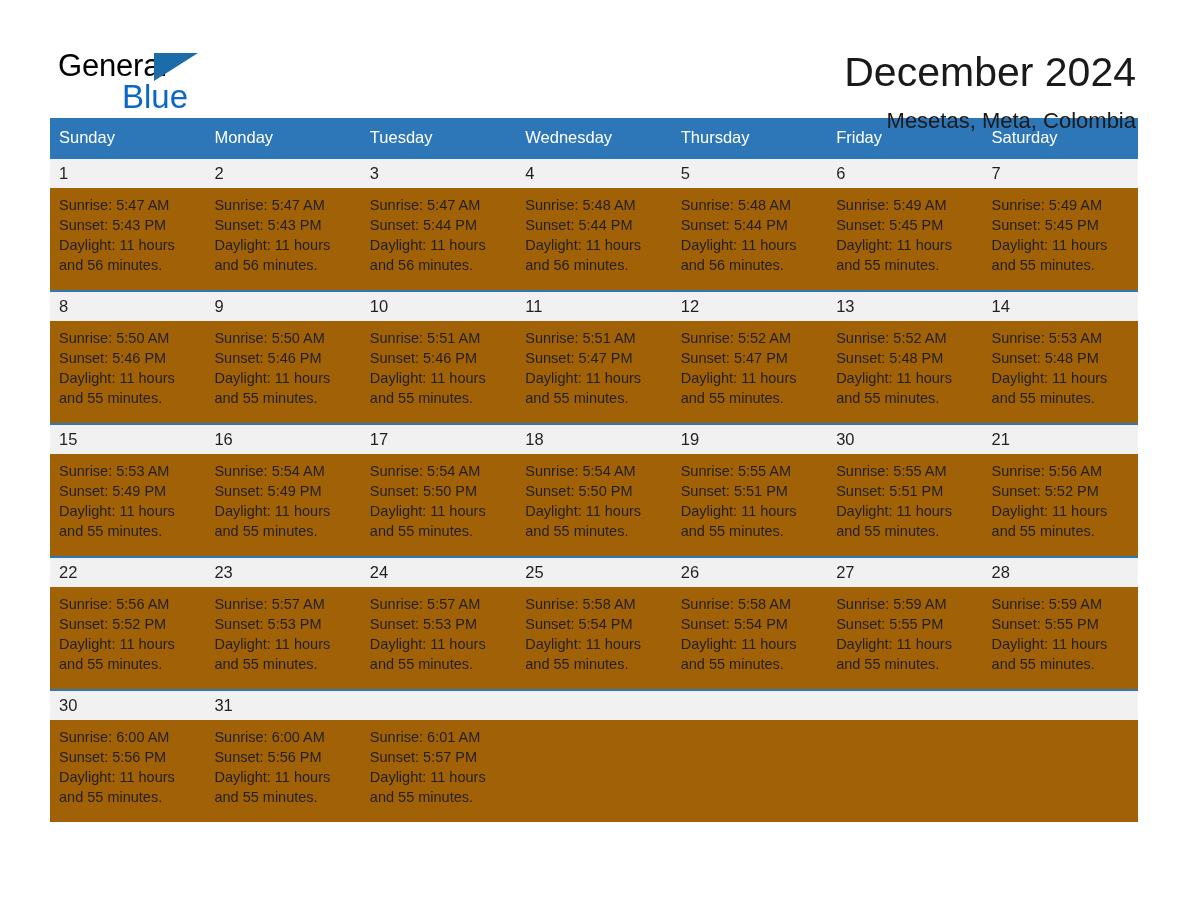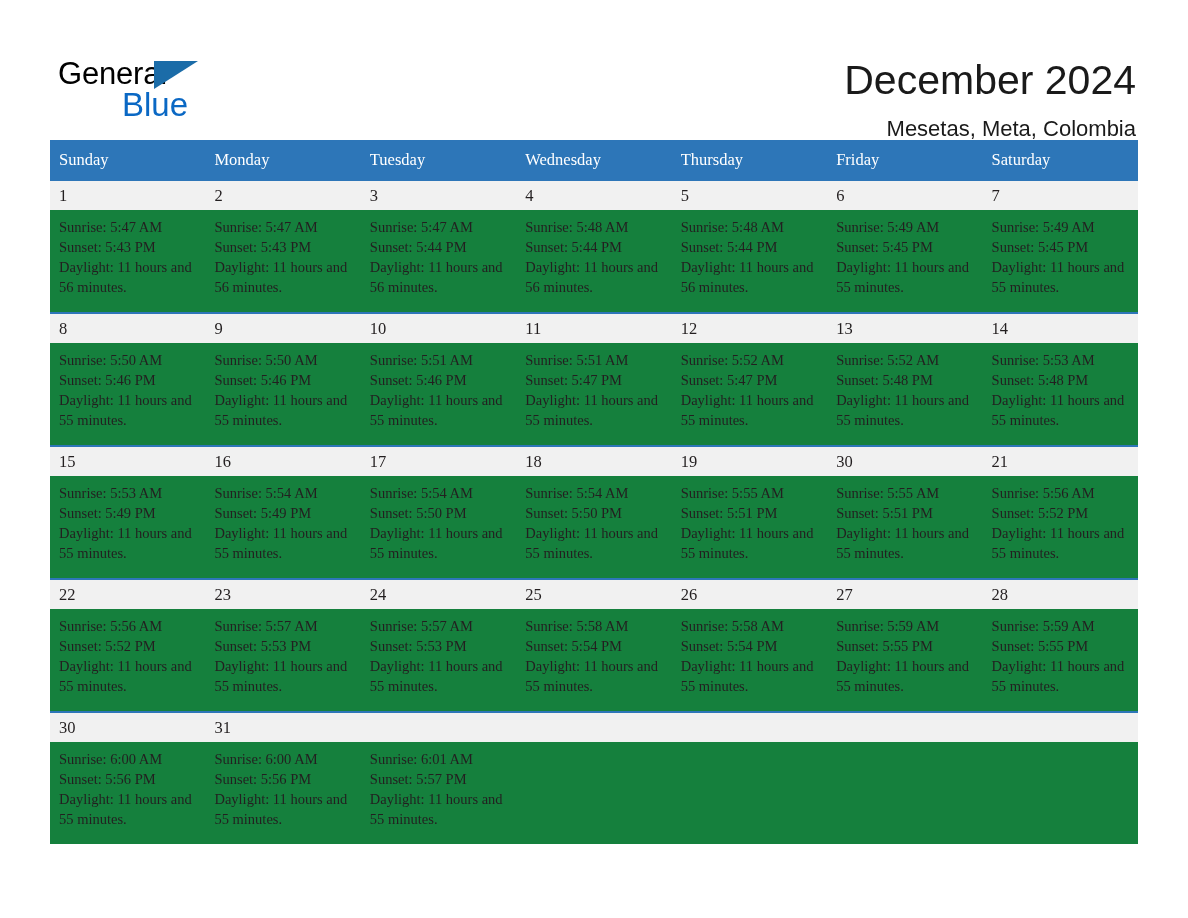--- a/index.html
+++ b/index.html
@@ -12,21 +12,21 @@
     height: 918px;
     font-family: "Liberation Sans", sans-serif;
     color: #231f20;
     overflow: hidden;
   }
   .page {
     position: relative;
     width: 1188px;
     height: 756px;
     box-sizing: border-box;
-    padding: 12px 50px;
+    padding: 4px 50px;
   }
 
   
   .topbar {
     display: flex;
     align-items: flex-start;
     justify-content: space-between;
     padding-top: 44px;
     height: 104px;
     box-sizing: border-box;
@@ -81,22 +81,21 @@
     font-size: 22px;
     color: #1a1a1a;
     line-height: 30px;
     margin-top: 10px;
     text-align: right;
   }
 
   
   .calendar {
     width: 1088px;
-    margin-top: 24px;
-    font-family: Liberation Serif, serif;
+    margin-top: 10px;
   }
   .weekdays {
     display: grid;
     grid-template-columns: repeat(7, 1fr);
     background: #2d76b8;
   }
   .weekday {
     color: #ffffff;
     font-size: 16.5px;
     line-height: 19px;
@@ -117,21 +116,21 @@
   .daynum {
     font-size: 16.5px;
     line-height: 19px;
     color: #231f20;
     padding: 5px 0 5px 9px;
     box-sizing: border-box;
   }
   .week-body {
     display: grid;
     grid-template-columns: repeat(7, 1fr);
-    background: #15803d;
+    background: #a16207;
     min-height: 102px;
   }
   .cell {
     padding: 7px 6px 8px 9px;
     box-sizing: border-box;
   }
   .cell div {
     font-size: 14.5px;
     line-height: 20px;
     color: #231f20;

